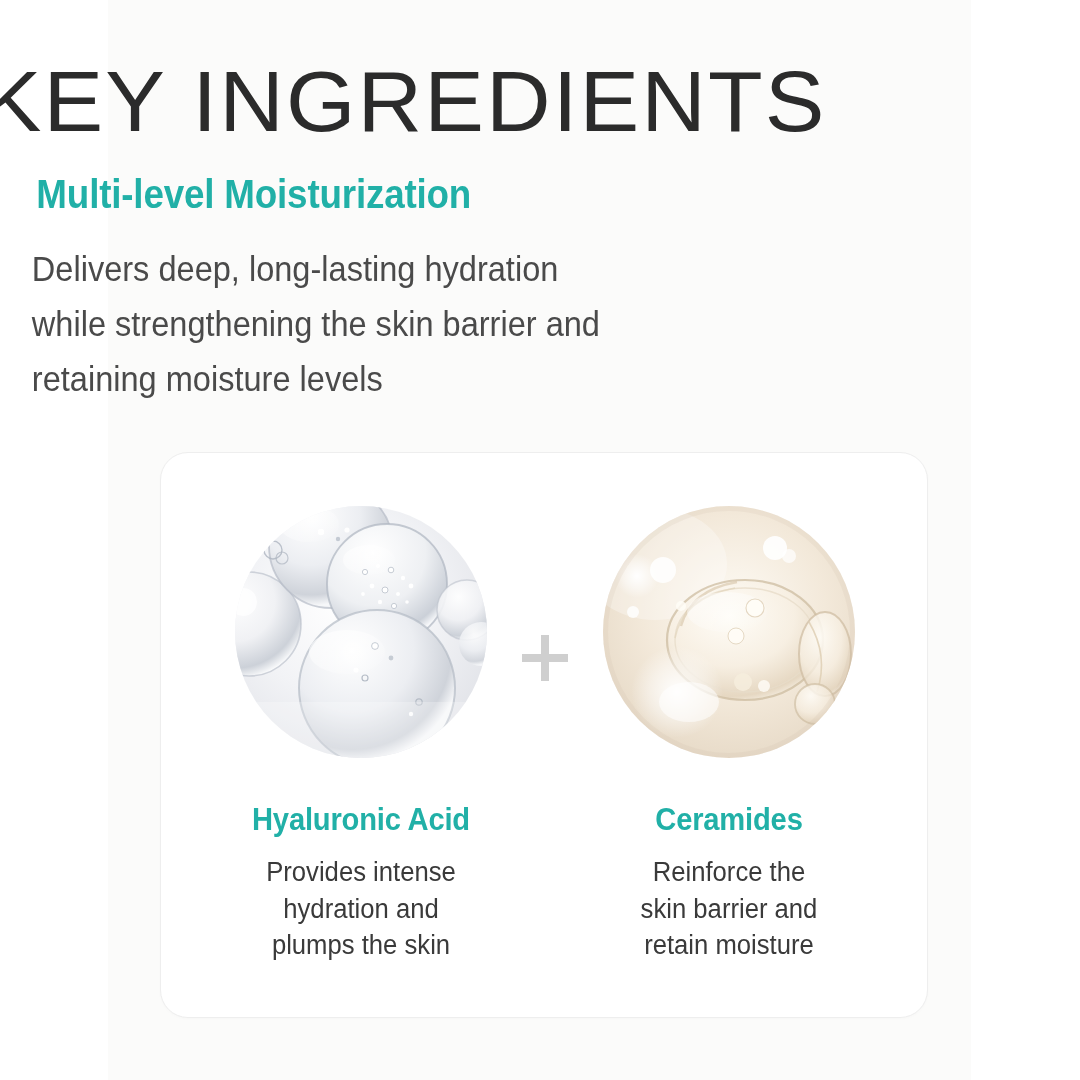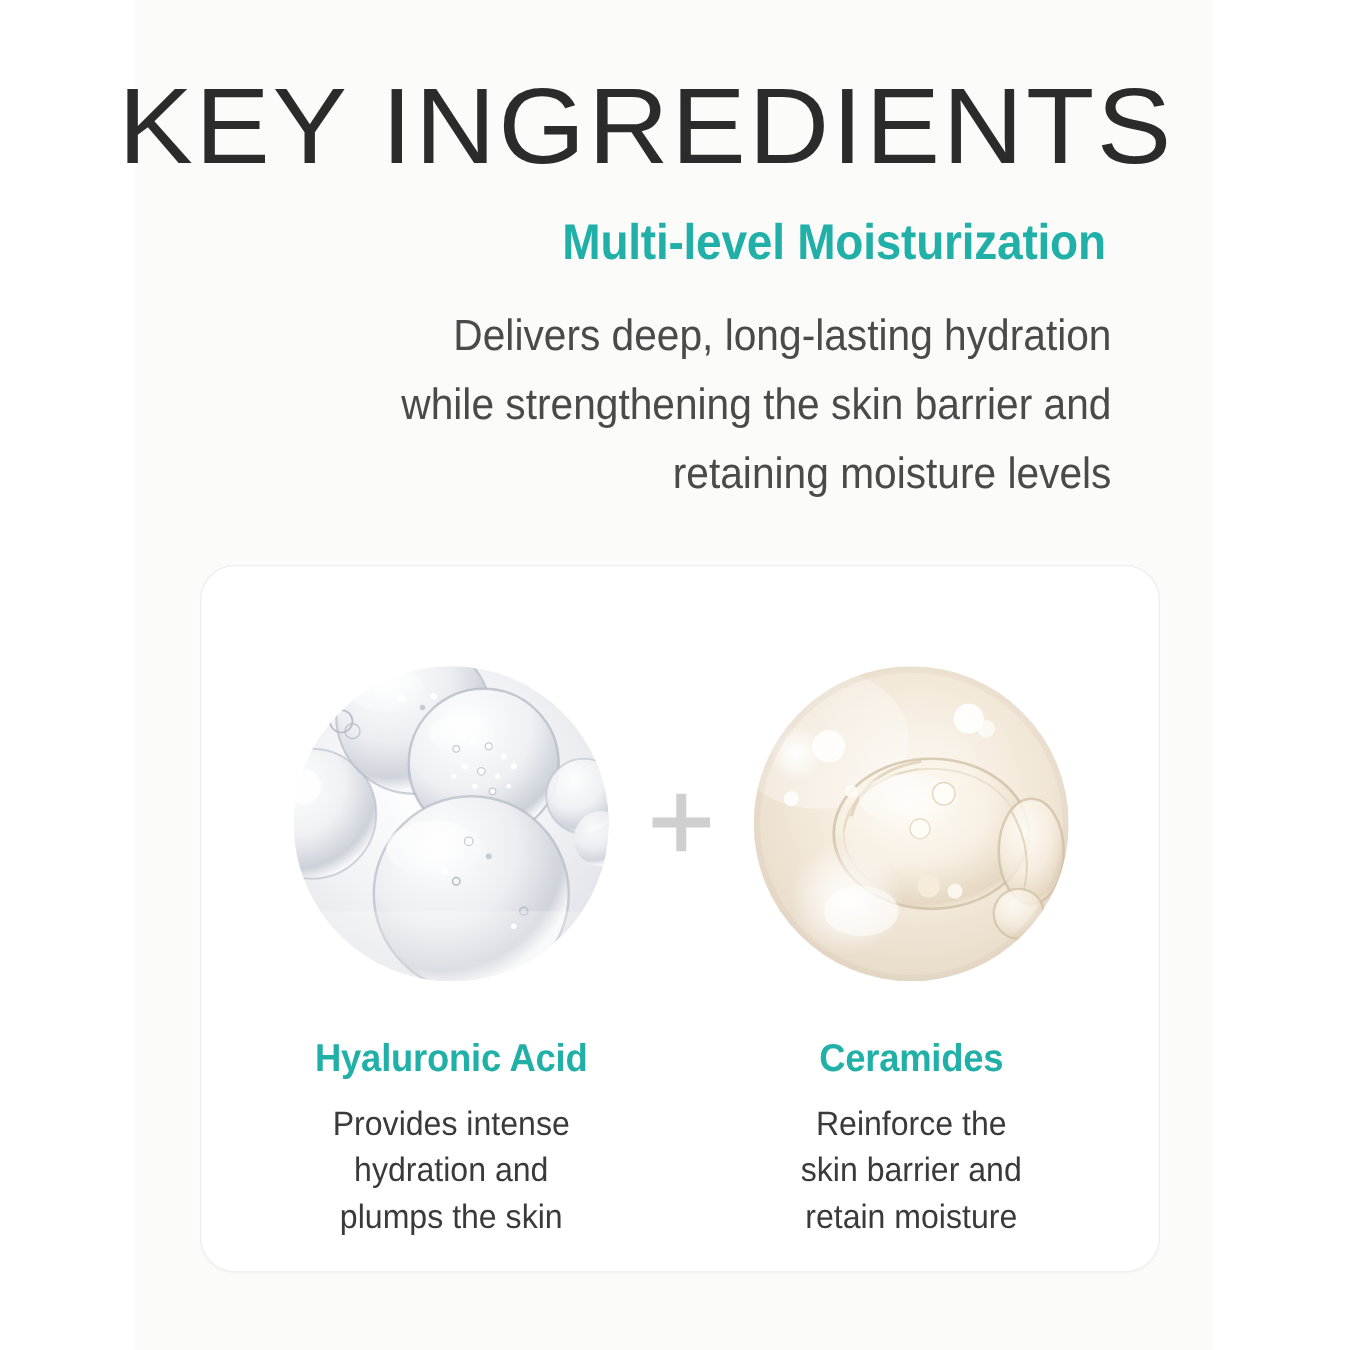--- a/index.html
+++ b/index.html
@@ -28,24 +28,24 @@
     left: 108px;
     top: 0;
     width: 863px;
     height: 1080px;
     background: #fbfbfa;
   }
 
   
   #header {
     position: absolute;
-    left: 12px;
+    left: 0;
     top: 0;
     width: 909px;
-    text-align: right;
+    text-align: left;
   }
   #main-title {
     margin: 0;
     padding-top: 58px;
     font-family: "Liberation Sans Narrow", "Liberation Sans", sans-serif;
     font-size: 86px;
     font-weight: 300;
     letter-spacing: 2px;
     line-height: 1.02;
     color: #2b2b2b;
@@ -88,21 +88,21 @@
     box-shadow: 0 1px 3px rgba(0,0,0,0.018);
   }
 
   #columns {
     position: absolute;
     left: 0;
     top: 0;
     width: 768px;
     height: 566px;
     display: flex;
-    align-items: center;
+    align-items: flex-start;
     justify-content: center;
   }
   .ing-col {
     width: 300px;
     padding-top: 53px;
     text-align: center;
   }
 
   
   #plus-separator {

